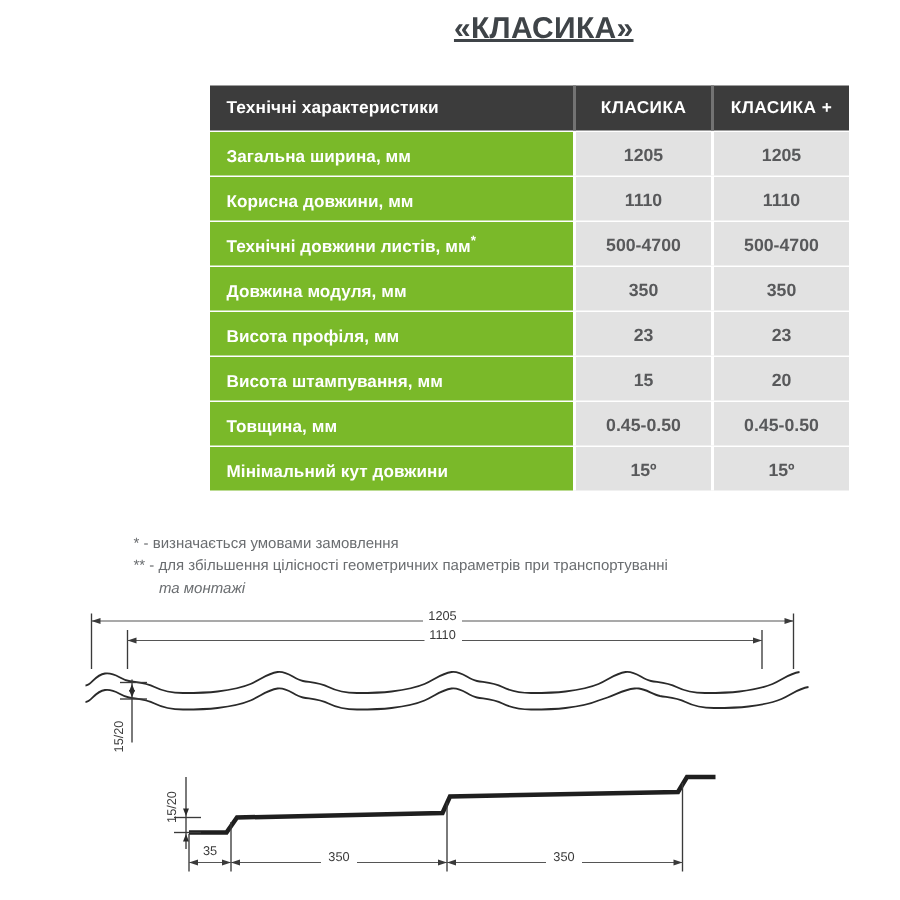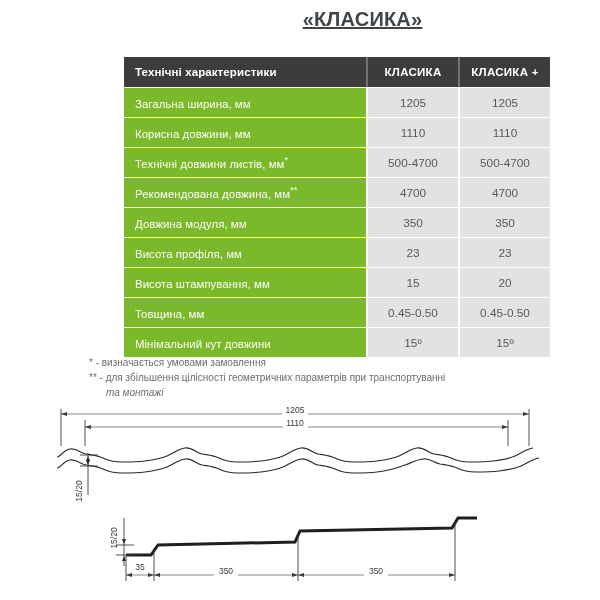--- a/index.html
+++ b/index.html
@@ -28,21 +28,21 @@
     font-size: 20px;
     font-weight: bold;
     color: #3f4448;
     letter-spacing: 0.2px;
     text-decoration: underline;
   }
 
   
   .spec-table {
     position: absolute;
-    left: 92px;
+    left: 108px;
     top: 56px;
     width: 411px;
     border-collapse: separate;
     border-spacing: 0 1px;
     table-layout: fixed;
     padding-left: 32px;
   }
   .spec-table th, .spec-table td {
     padding: 0;
     margin: 0;
@@ -60,21 +60,21 @@
     padding-left: 11px !important;
     width: 231px;
     letter-spacing: 0.1px;
   }
   .th-val {
     text-align: center;
     width: 90px;
     border-left: 2px solid #737373;
     letter-spacing: 0.3px;
   }
-  .spec-table tbody tr { height: 29px; }
+  .spec-table tbody tr { height: 29px; font-weight: bold; }
   .cell-name {
     background: #7ab929;
     color: #ffffff;
     font-size: 11.4px;
     text-align: left;
     padding-left: 11px !important;
     vertical-align: middle;
     letter-spacing: 0.05px;
   }
   .cell-val {
@@ -142,25 +142,20 @@
     </tr>
     <tr>
       <td class="cell-name"><span>Корисна довжини, мм</span><span class="sup"></span></td>
       <td class="cell-val">1110</td>
       <td class="cell-val v2">1110</td>
     </tr>
     <tr>
       <td class="cell-name"><span>Технічні довжини листів, мм</span><span class="sup">*</span></td>
       <td class="cell-val">500-4700</td>
       <td class="cell-val v2">500-4700</td>
-    </tr>
-    <tr>
-      <td class="cell-name"><span>Рекомендована довжина, мм</span><span class="sup">**</span></td>
-      <td class="cell-val">4700</td>
-      <td class="cell-val v2">4700</td>
     </tr>
     <tr>
       <td class="cell-name"><span>Довжина модуля, мм</span><span class="sup"></span></td>
       <td class="cell-val">350</td>
       <td class="cell-val v2">350</td>
     </tr>
     <tr>
       <td class="cell-name"><span>Висота профіля, мм</span><span class="sup"></span></td>
       <td class="cell-val">23</td>
       <td class="cell-val v2">23</td>

